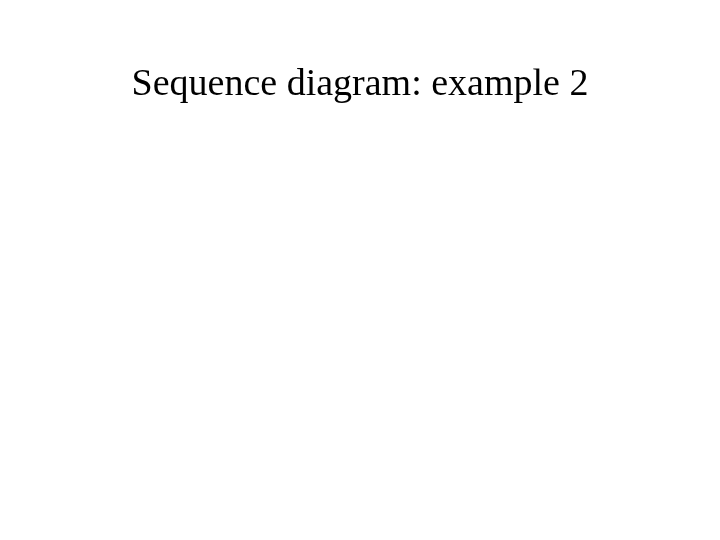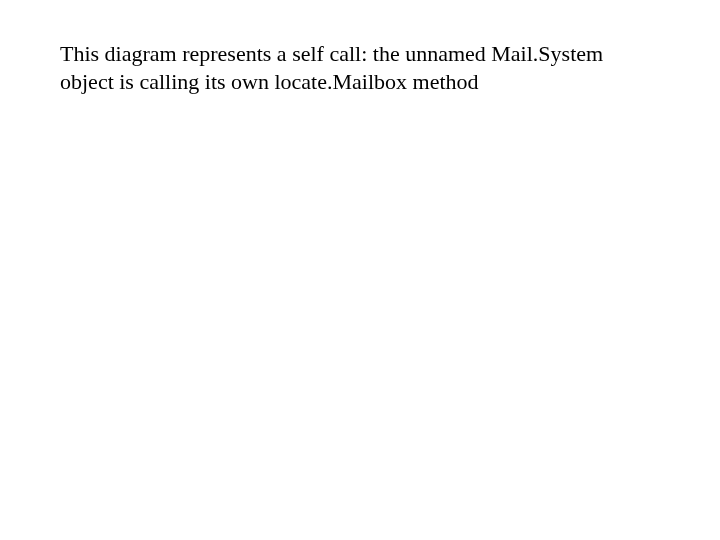--- a/index.html
+++ b/index.html
@@ -35,16 +35,16 @@
     margin: 0 0 0 0;
   }
   svg text {
     font-family: Arial, Helvetica, sans-serif;
   }
 </style>
 </head>
 <body>
 
 <div class="slide">
+  <h1 class="title">Sequence diagram: example 2</h1>
 
 
-  <p class="caption">This diagram represents a self call: the unnamed Mail.System object is calling its own locate.Mailbox method</p>
 </div>
 
 </body></html>

